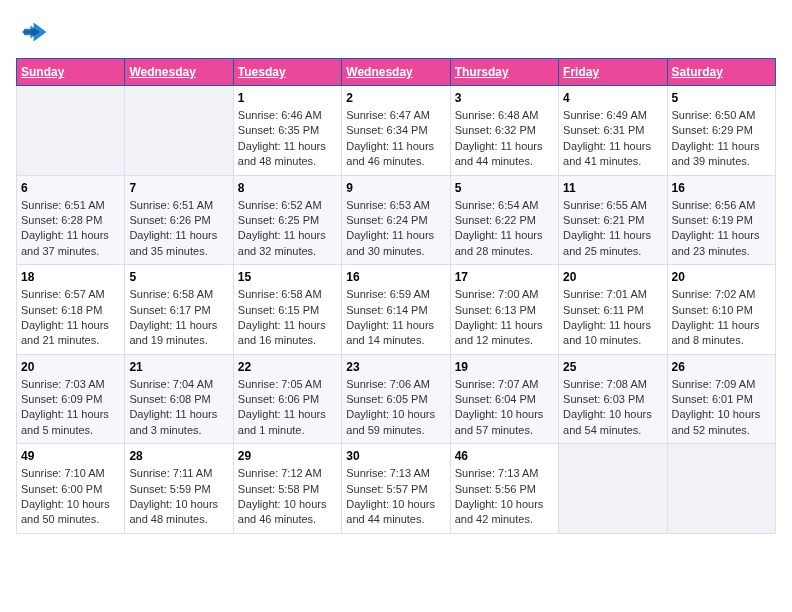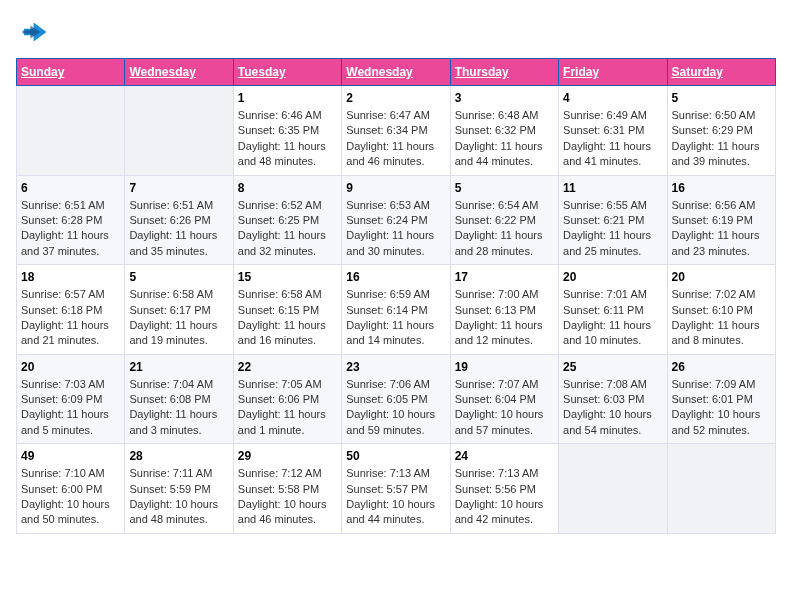--- a/index.html
+++ b/index.html
@@ -249,24 +249,24 @@
         </td>
         <td>
           <span class="day-num">28</span>
           <div class="cell-content">Sunrise: 7:11 AM<br>Sunset: 5:59 PM<br>Daylight: 10 hours and 48 minutes.</div>
         </td>
         <td>
           <span class="day-num">29</span>
           <div class="cell-content">Sunrise: 7:12 AM<br>Sunset: 5:58 PM<br>Daylight: 10 hours and 46 minutes.</div>
         </td>
         <td>
-          <span class="day-num">50</span>
+          <span class="day-num">30</span>
           <div class="cell-content">Sunrise: 7:13 AM<br>Sunset: 5:57 PM<br>Daylight: 10 hours and 44 minutes.</div>
         </td>
         <td>
-          <span class="day-num">24</span>
+          <span class="day-num">46</span>
           <div class="cell-content">Sunrise: 7:13 AM<br>Sunset: 5:56 PM<br>Daylight: 10 hours and 42 minutes.</div>
         </td>
         <td class="empty"></td>
         <td class="empty"></td>
       </tr>
     </tbody>
 </table>
 
 </body></html>

